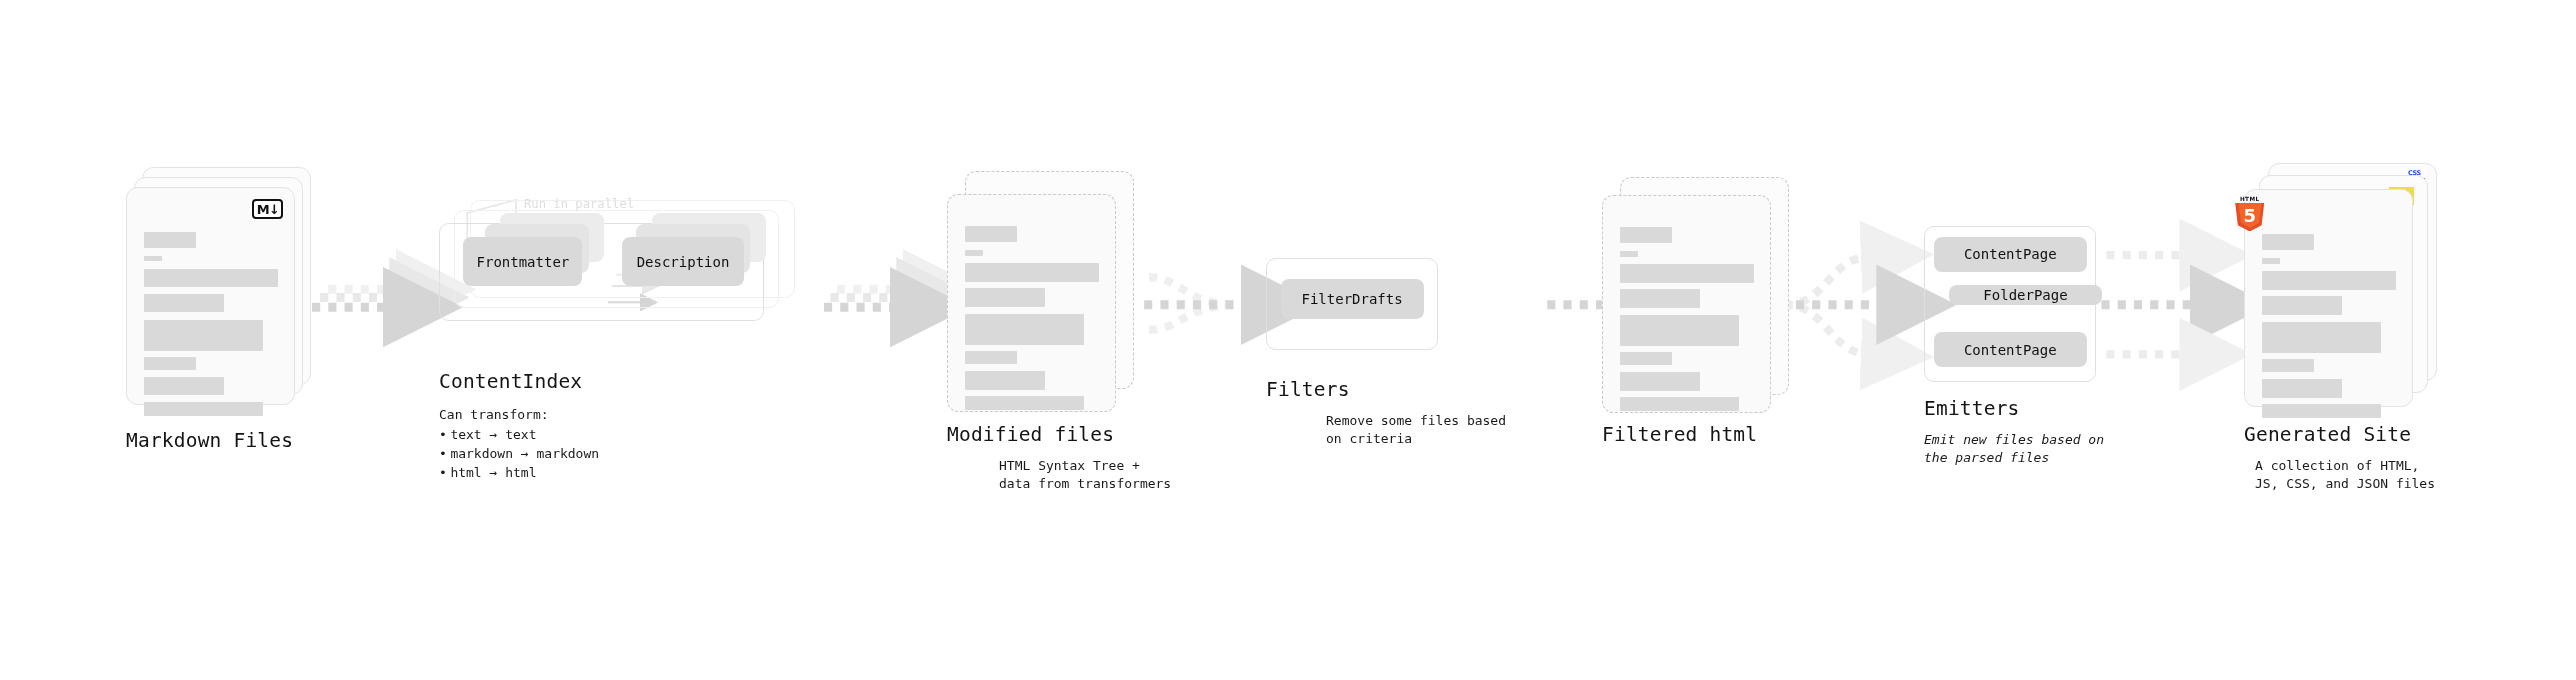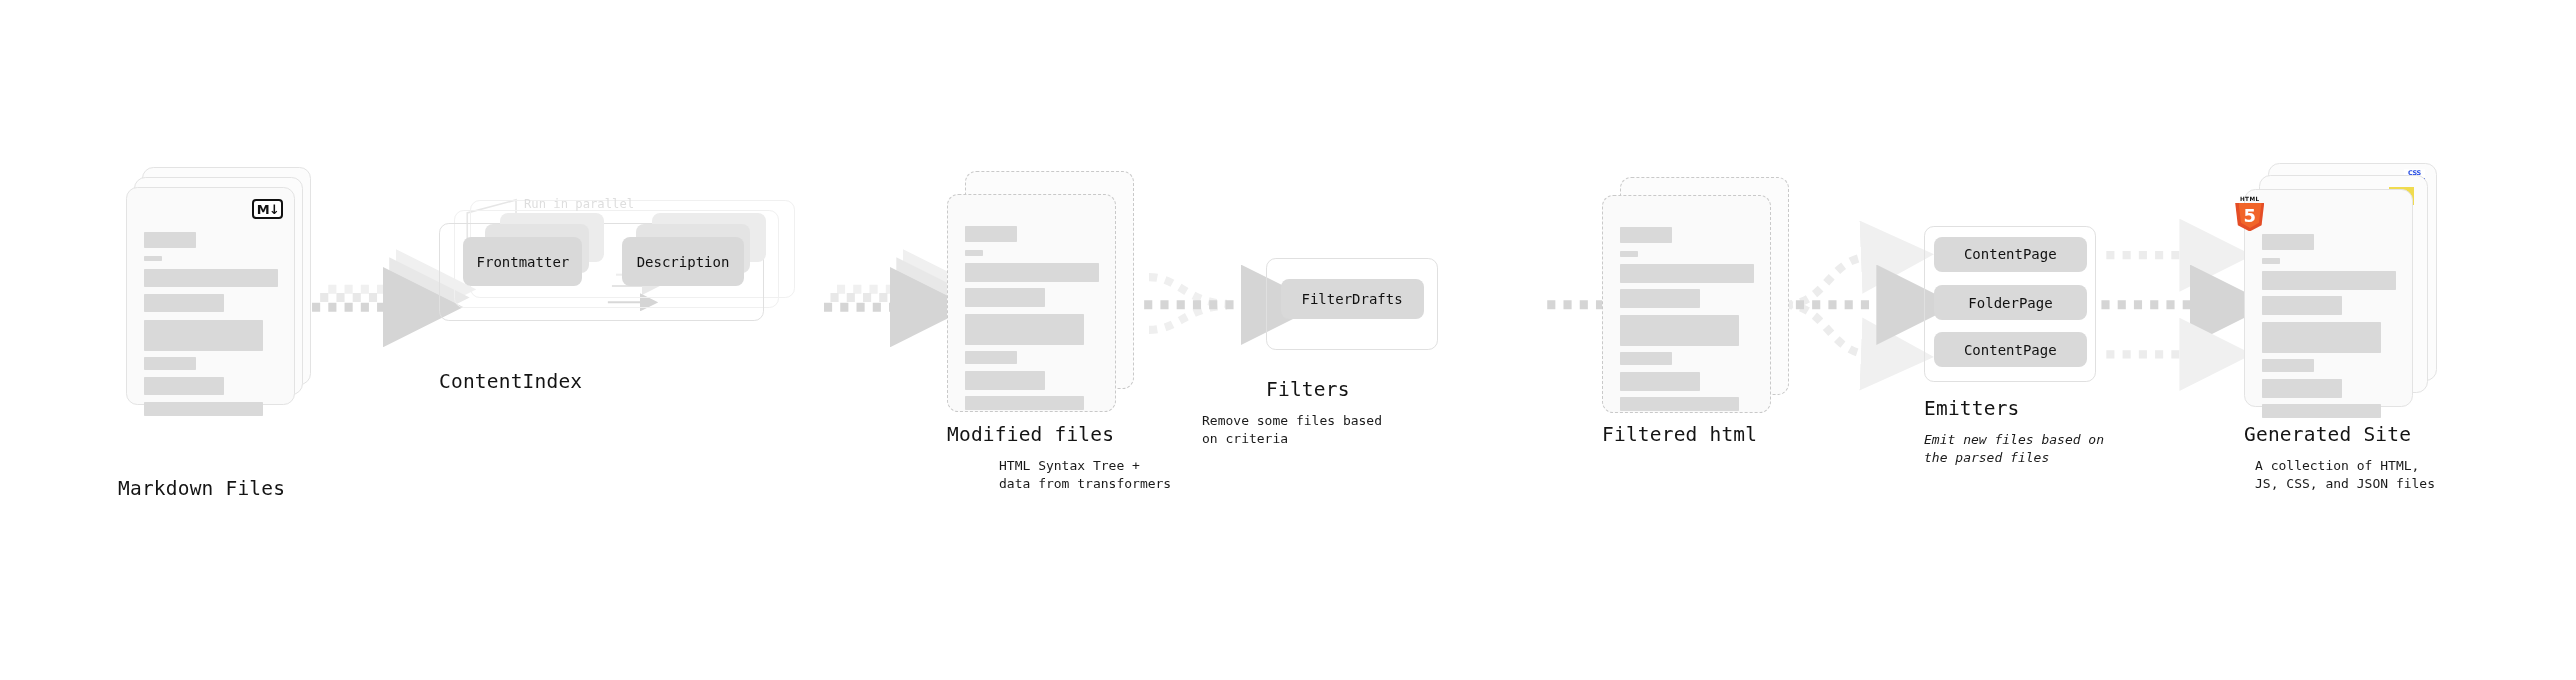--- a/index.html
+++ b/index.html
@@ -229,39 +229,45 @@
       <div class="skel" style="left:17px; top:44px;  width:52px;  height:16.3px;"></div>
       <div class="skel" style="left:17px; top:68px;  width:18px;  height:5.7px;"></div>
       <div class="skel" style="left:17px; top:81px; width:134px; height:18.7px;"></div>
       <div class="skel" style="left:17px; top:106px; width:80px;  height:18.7px;"></div>
       <div class="skel" style="left:17px; top:132px; width:119px; height:31px;"></div>
       <div class="skel" style="left:17px; top:169px; width:52px;  height:13px;"></div>
       <div class="skel" style="left:17px; top:189px; width:80px;  height:18.7px;"></div>
       <div class="skel" style="left:17px; top:214px; width:119px; height:14px;"></div>
     </div>
   </div>
-  <div class="caption-title" style="left:118px; top:429px;margin-top:48px;">Markdown Files</div>
+  <div class="caption-title" style="left:126px; top:429px;">Markdown Files</div>
 
   <div class="node" style="left:439px; top:195px;">
 
     <div class="group-box ghost" style="left:31px; top:4.9px; width:325px; height:98px;"></div>
     <div class="group-box ghost" style="left:15.4px; top:15.4px; width:325px; height:98px;"></div>
     <div class="group-box" style="left:0px; top:28px; width:325px; height:98px;">
     </div>
 
     <div class="chip ghost" style="left:61px; top:18px; width:104px; height:49px;"></div>
     <div class="chip ghost2" style="left:46px; top:29px; width:104px; height:49px;"></div>
     <div class="chip ghost" style="left:213px; top:18px; width:114px; height:49px;"></div>
     <div class="chip ghost2" style="left:197px; top:29px; width:114px; height:49px;"></div>
 
     <div class="chip" style="left:24.4px; top:42px; width:119px; height:49px;">Frontmatter</div>
     <div class="chip" style="left:183px; top:42px; width:122px; height:49px;">Description</div>
   </div>
   <div class="runlabel" style="left:524px; top:197px;">Run in parallel</div>
   <div class="caption-title" style="left:439px; top:370px;">ContentIndex</div>
+  <ul class="caption-list" style="left:439px; top:406px;">
+    <li class="head">Can transform:</li>
+    <li class="bullet">text → text</li>
+    <li class="bullet">markdown → markdown</li>
+    <li class="bullet">html → html</li>
+  </ul>
 
   <div class="node card-stack" style="left:947px; top:171px;">
     <div class="card dashed ghost" style="left:18px; top:0px;"></div>
     <div class="card dashed" style="left:0px; top:23px;">
       <div class="skel" style="left:17px; top:31px;  width:52px;  height:16.3px;"></div>
       <div class="skel" style="left:17px; top:55px;  width:18px;  height:5.7px;"></div>
       <div class="skel" style="left:17px; top:68px;  width:134px; height:18.7px;"></div>
       <div class="skel" style="left:17px; top:93px; width:80px;  height:18.7px;"></div>
       <div class="skel" style="left:17px; top:119px; width:119px; height:31px;"></div>
       <div class="skel" style="left:17px; top:156px; width:52px;  height:13px;"></div>
@@ -271,42 +277,42 @@
   </div>
   <div class="caption-title" style="left:947px; top:423px;">Modified files</div>
   <div class="caption-sub" style="left:999px; top:457px;">HTML Syntax Tree +
 data from transformers</div>
 
   <div class="node" style="left:1266px; top:258px;">
     <div class="group-box" style="left:0px; top:0px; width:172px; height:92px;"></div>
     <div class="chip" style="left:14.6px; top:21px; width:143px; height:40px;">FilterDrafts</div>
   </div>
   <div class="caption-title" style="left:1266px; top:378px;">Filters</div>
-  <div class="caption-sub" style="left:1202px; top:412px;">Remove some files based
+  <div class="caption-sub" style="left:1326px; top:412px;">Remove some files based
 on criteria</div>
 
   <div class="node card-stack" style="left:1602px; top:177px;">
     <div class="card dashed ghost" style="left:18px; top:0px;"></div>
     <div class="card dashed" style="left:0px; top:18px;">
       <div class="skel" style="left:17px; top:31px;  width:52px;  height:16.3px;"></div>
       <div class="skel" style="left:17px; top:55px;  width:18px;  height:5.7px;"></div>
       <div class="skel" style="left:17px; top:68px;  width:134px; height:18.7px;"></div>
       <div class="skel" style="left:17px; top:93px; width:80px;  height:18.7px;"></div>
       <div class="skel" style="left:17px; top:119px; width:119px; height:31px;"></div>
       <div class="skel" style="left:17px; top:156px; width:52px;  height:13px;"></div>
       <div class="skel" style="left:17px; top:176px; width:80px;  height:18.7px;"></div>
       <div class="skel" style="left:17px; top:201px; width:119px; height:14px;"></div>
     </div>
   </div>
   <div class="caption-title" style="left:1602px; top:423px;">Filtered html</div>
 
   <div class="node" style="left:1924px; top:226px;">
     <div class="group-box" style="left:0px; top:0px; width:172px; height:156px;"></div>
     <div class="chip" style="left:9.8px; top:10.6px; width:153px; height:35px;">ContentPage</div>
-    <div class="chip" style="left:10px; top:59px; width:153px; height:35px;">FolderPage</div>
+    <div class="chip" style="left:25px; top:59px; width:153px; height:20px;">FolderPage</div>
     <div class="chip" style="left:9.8px; top:106px; width:153px; height:35px;">ContentPage</div>
   </div>
   <div class="caption-title" style="left:1924px; top:397px;">Emitters</div>
   <div class="caption-sub" style="left:1924px; top:431px;font-style:italic;">Emit new files based on
 the parsed files</div>
 
   <div class="node card-stack" style="left:2244px; top:163px;">
     <div class="card ghost" style="left:24.4px; top:0px;">
       <div class="badge css-badge" style="right:11.4px; top:4.9px;">CSS</div>
     </div>

